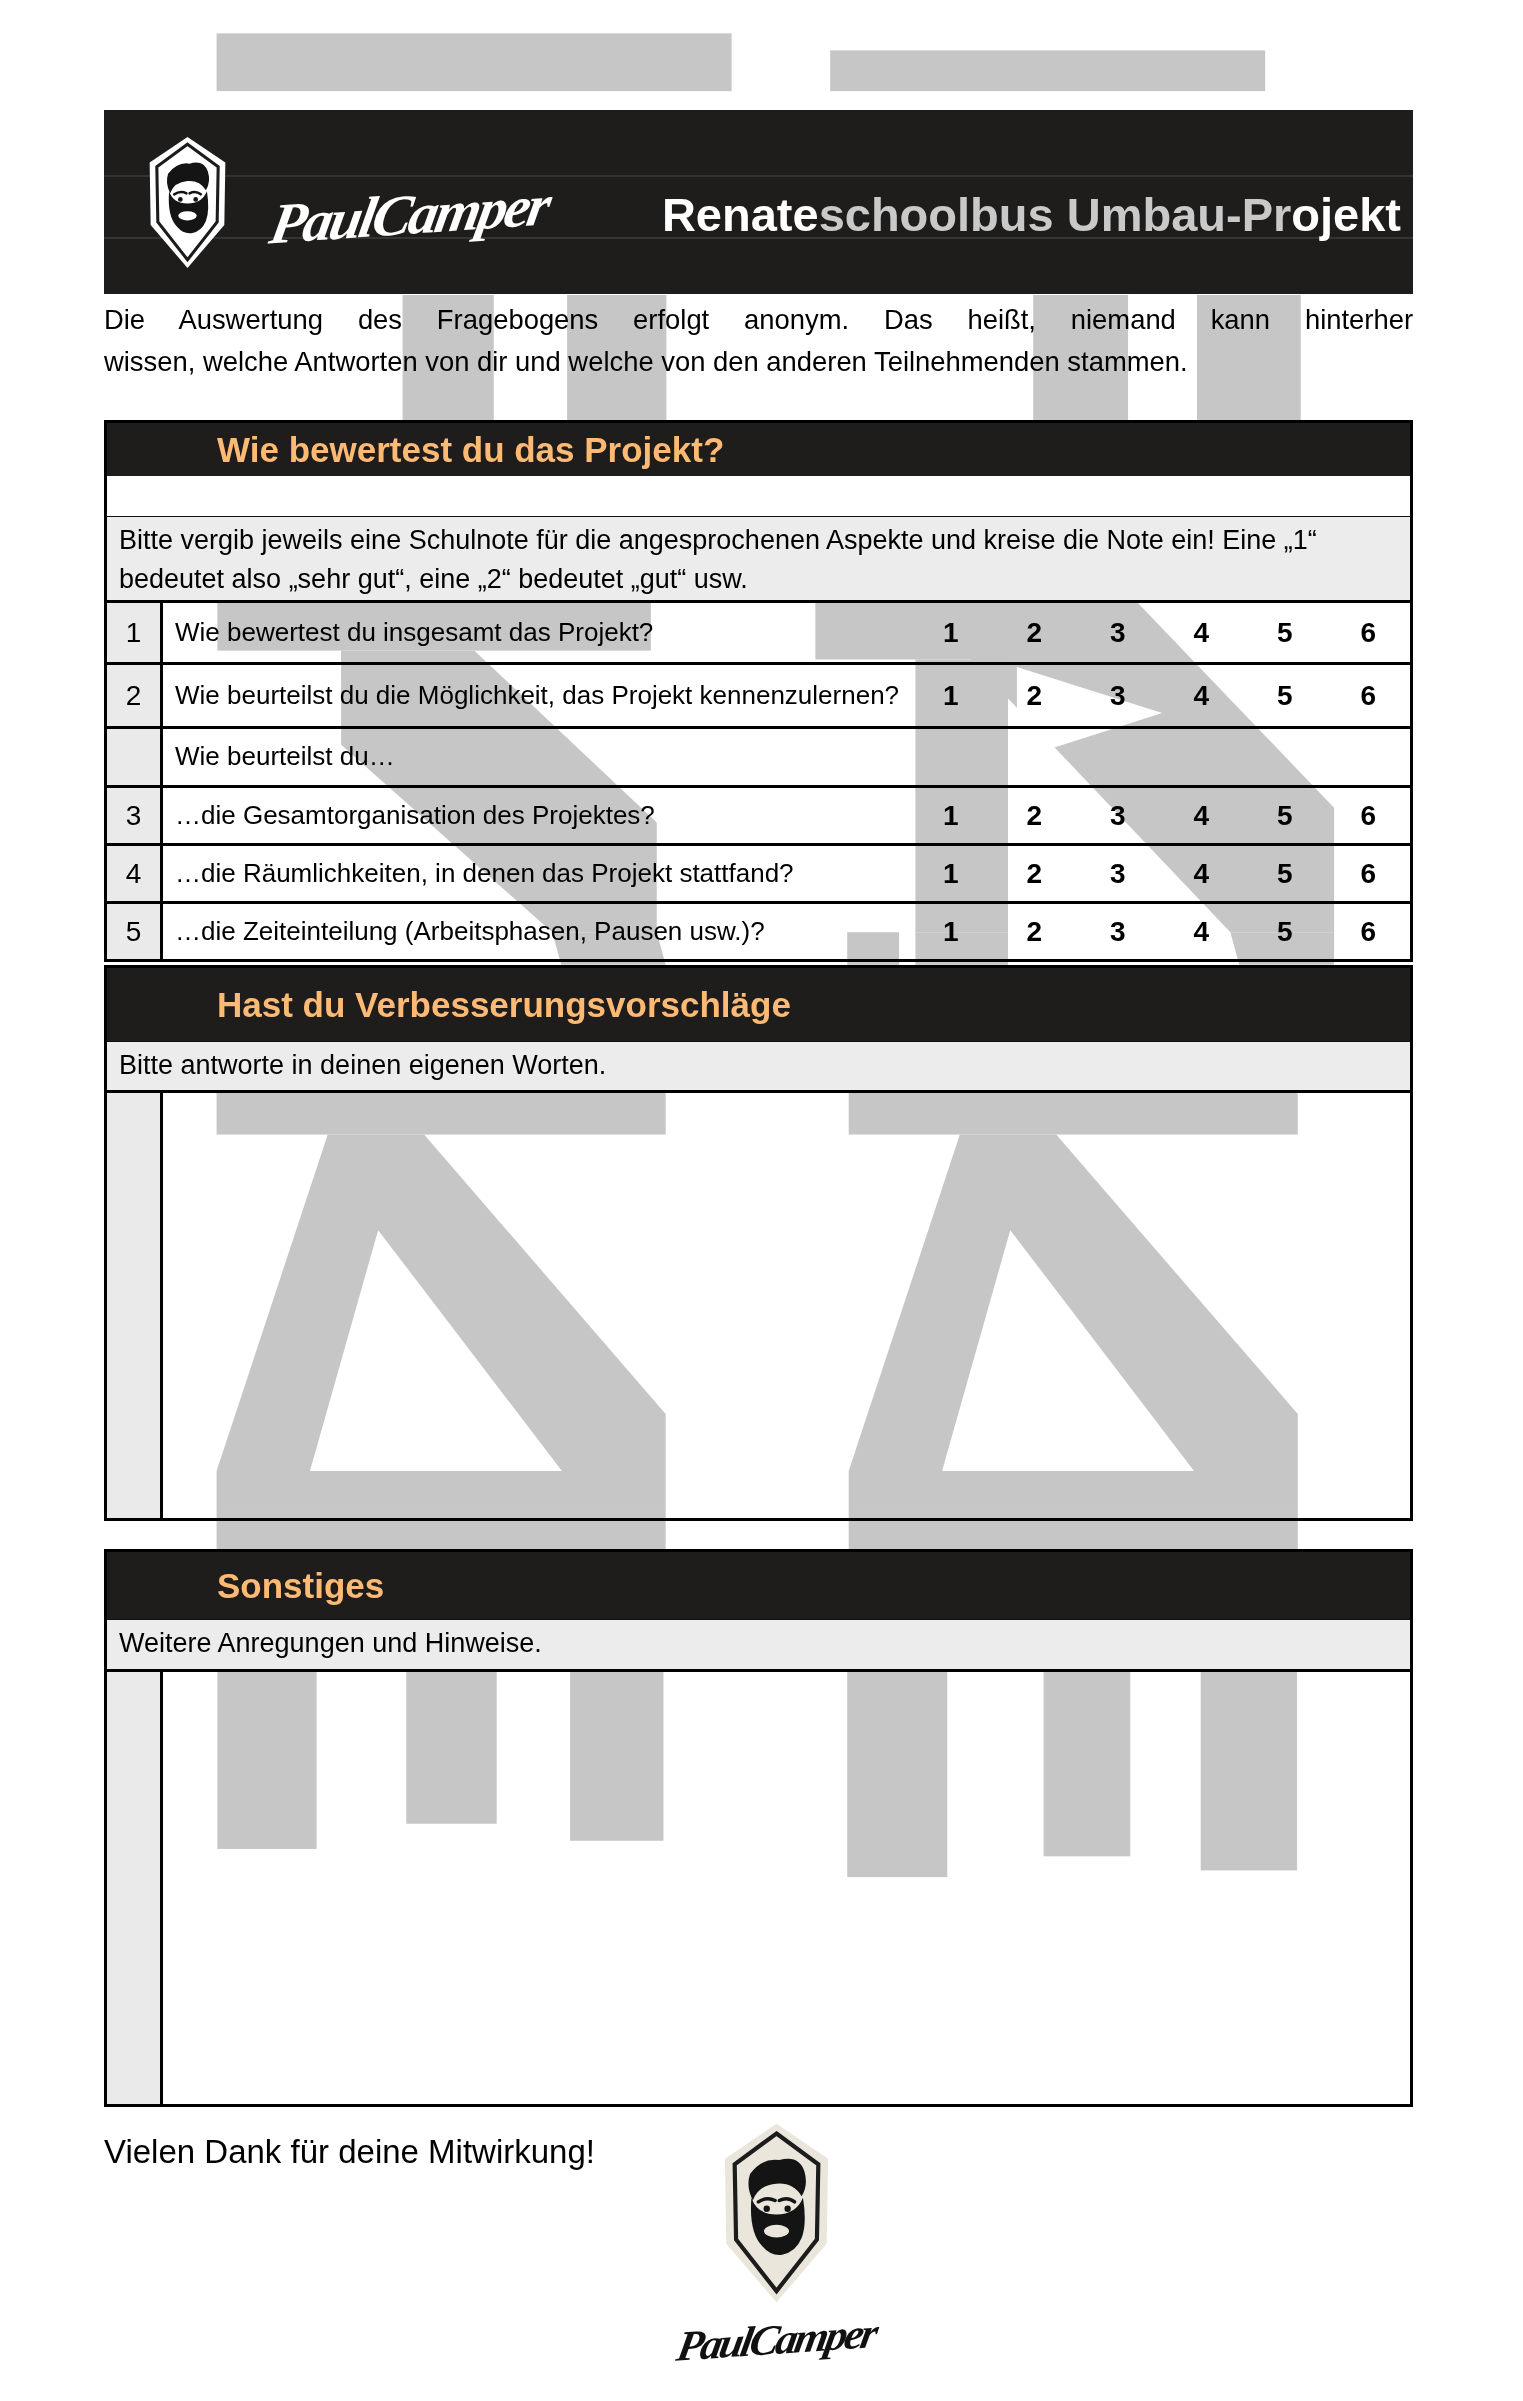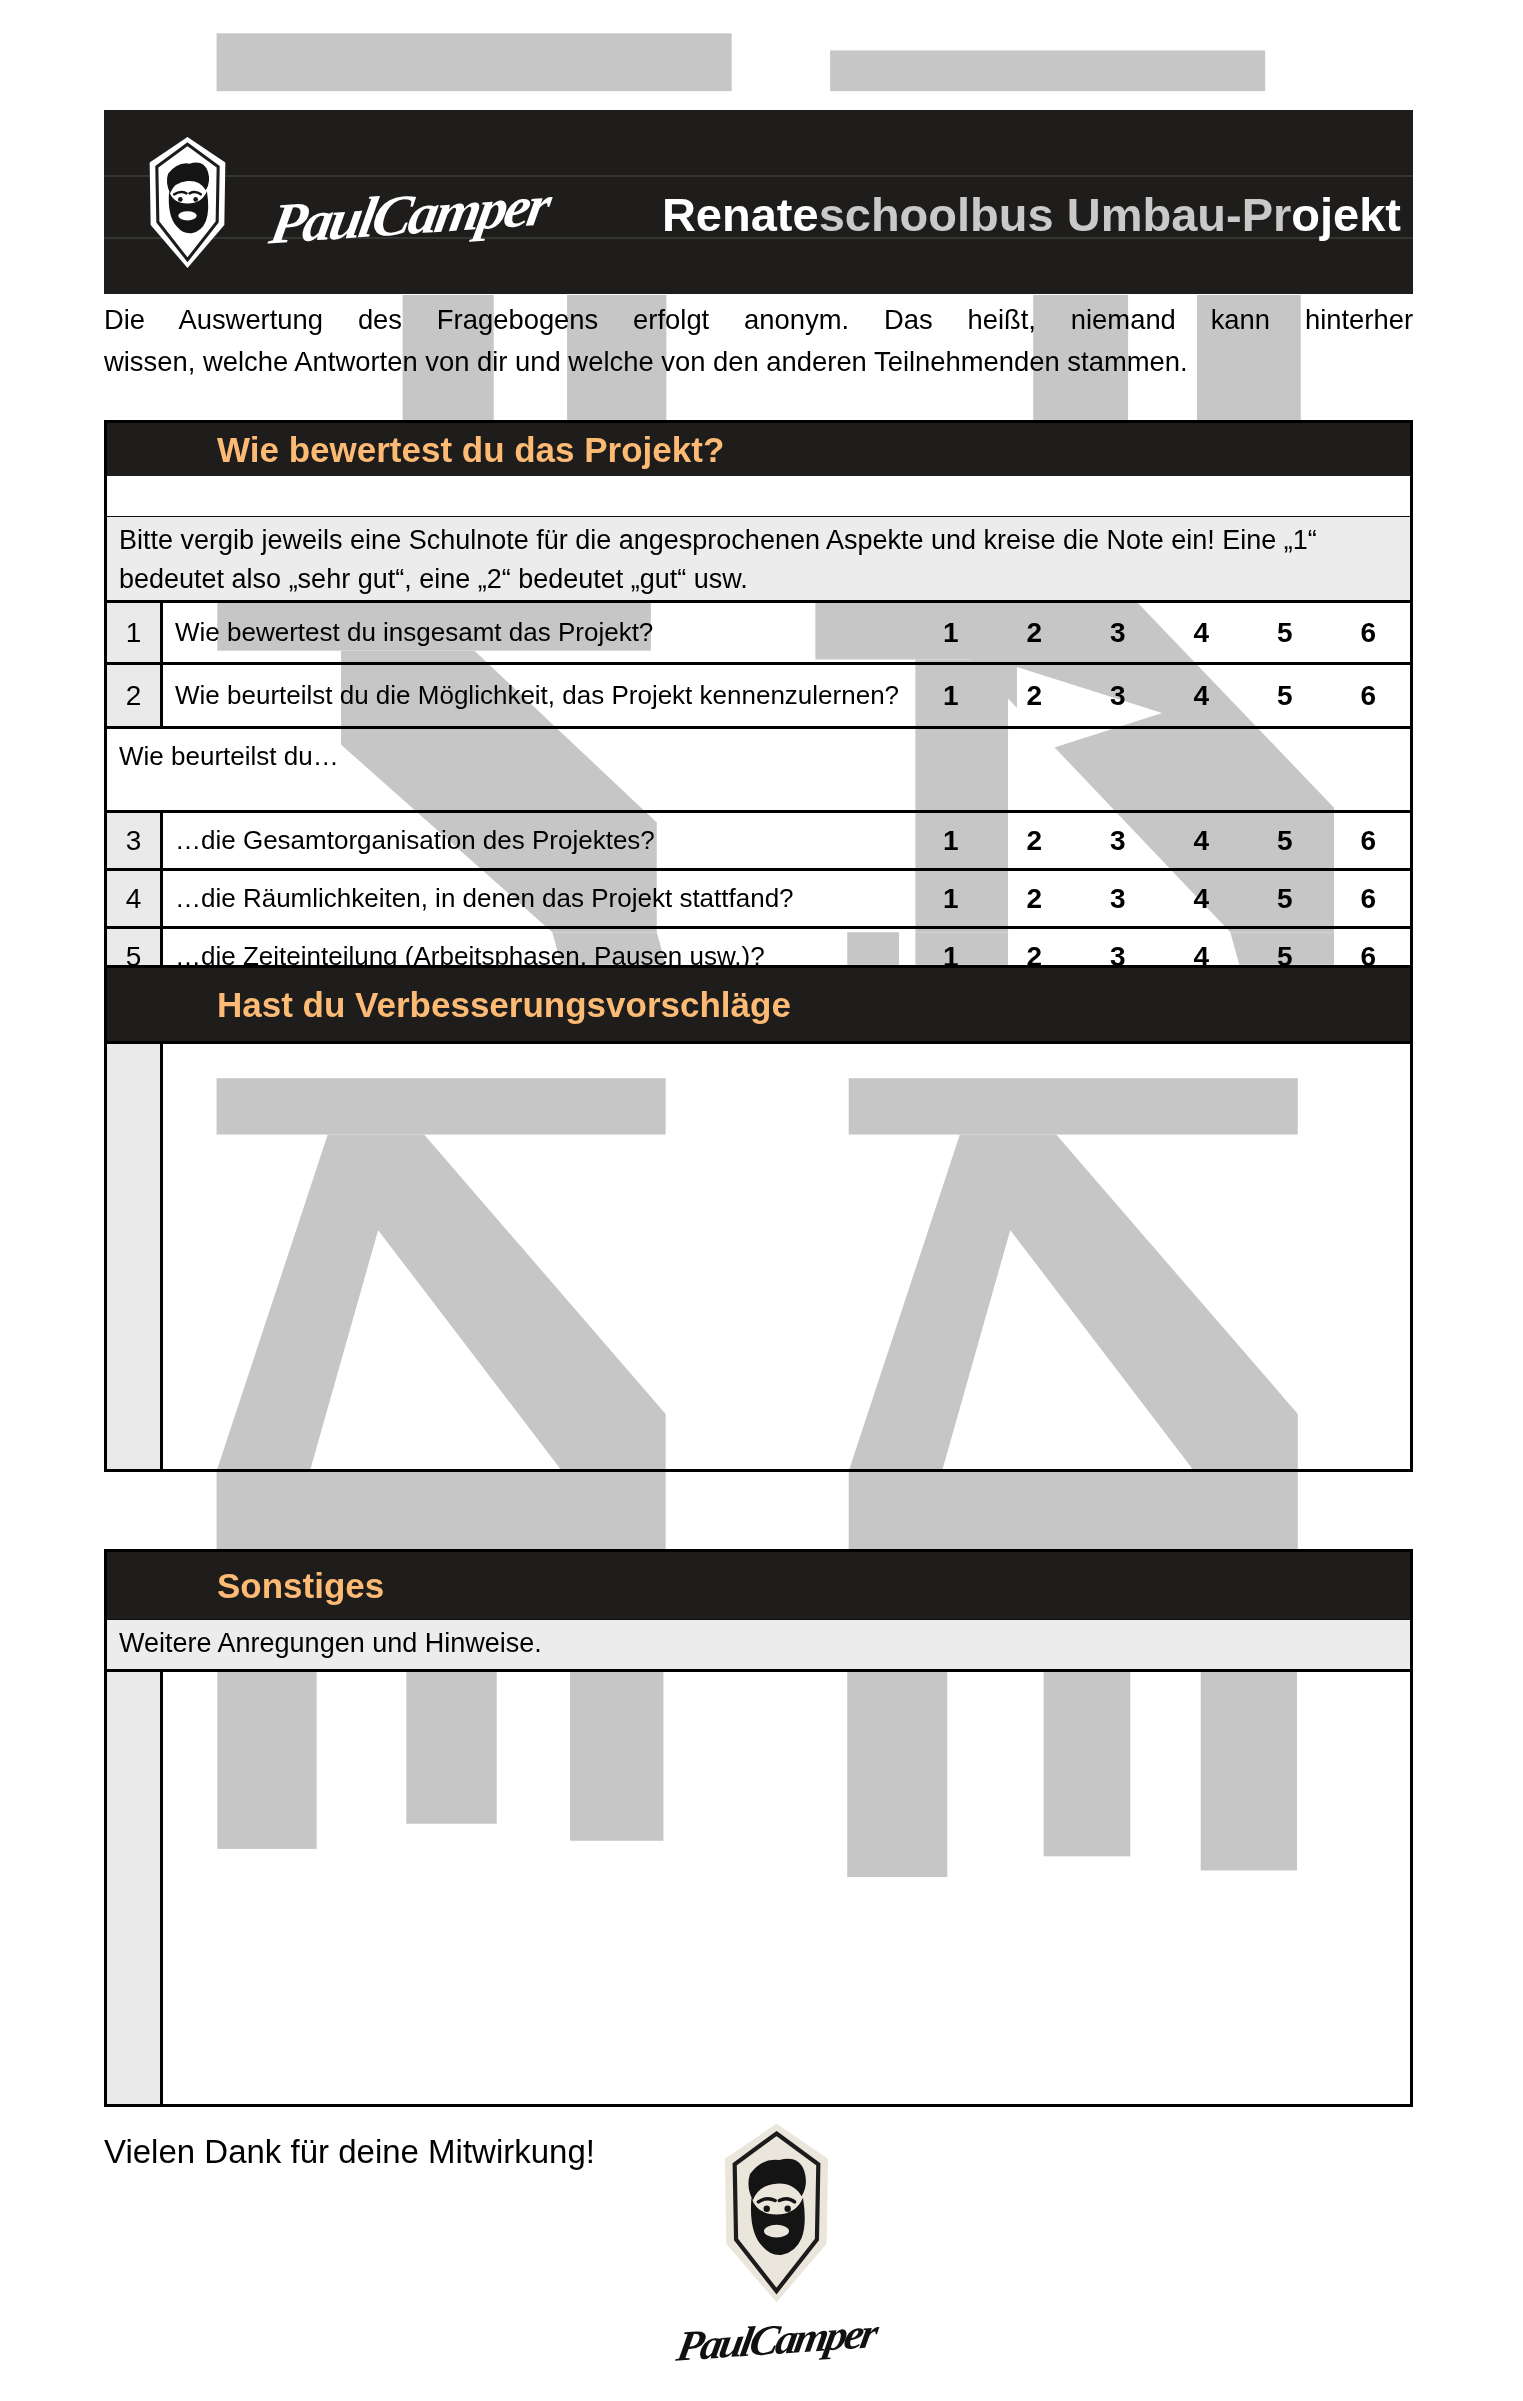--- a/index.html
+++ b/index.html
@@ -151,21 +151,21 @@
     <div class="cell-scale">
       <span class="grade">1</span>
       <span class="grade">2</span>
       <span class="grade">3</span>
       <span class="grade">4</span>
       <span class="grade">5</span>
       <span class="grade">6</span>
     </div>
   </div>
 
-  <div class="row row-sub" style="height:84px;flex-direction:column;">
+  <div class="row row-sub" style="height:59px;">
     <div class="cell-num"></div>
     <div class="cell-q">Wie beurteilst du…</div>
   </div>
 
   <div class="row" style="height:58px;">
     <div class="cell-num">3</div>
     <div class="cell-q">…die Gesamtorganisation des Projektes?</div>
     <div class="cell-scale">
       <span class="grade">1</span>
       <span class="grade">2</span>
@@ -198,20 +198,21 @@
       <span class="grade">3</span>
       <span class="grade">4</span>
       <span class="grade">5</span>
       <span class="grade">6</span>
     </div>
   </div>
 </div>
 
 <div class="content section sec-suggest">
   <div class="sec-bar">Hast du Verbesserungsvorschläge</div>
+  <div class="sec-info">Bitte antworte in deinen eigenen Worten.</div>
   <div class="answer answer-suggest">
     <div class="answer-col"></div>
     <div class="answer-main"></div>
   </div>
 </div>
 
 <div class="content section sec-other">
   <div class="sec-bar">Sonstiges</div>
   <div class="sec-info">Weitere Anregungen und Hinweise.</div>
   <div class="answer answer-other">

